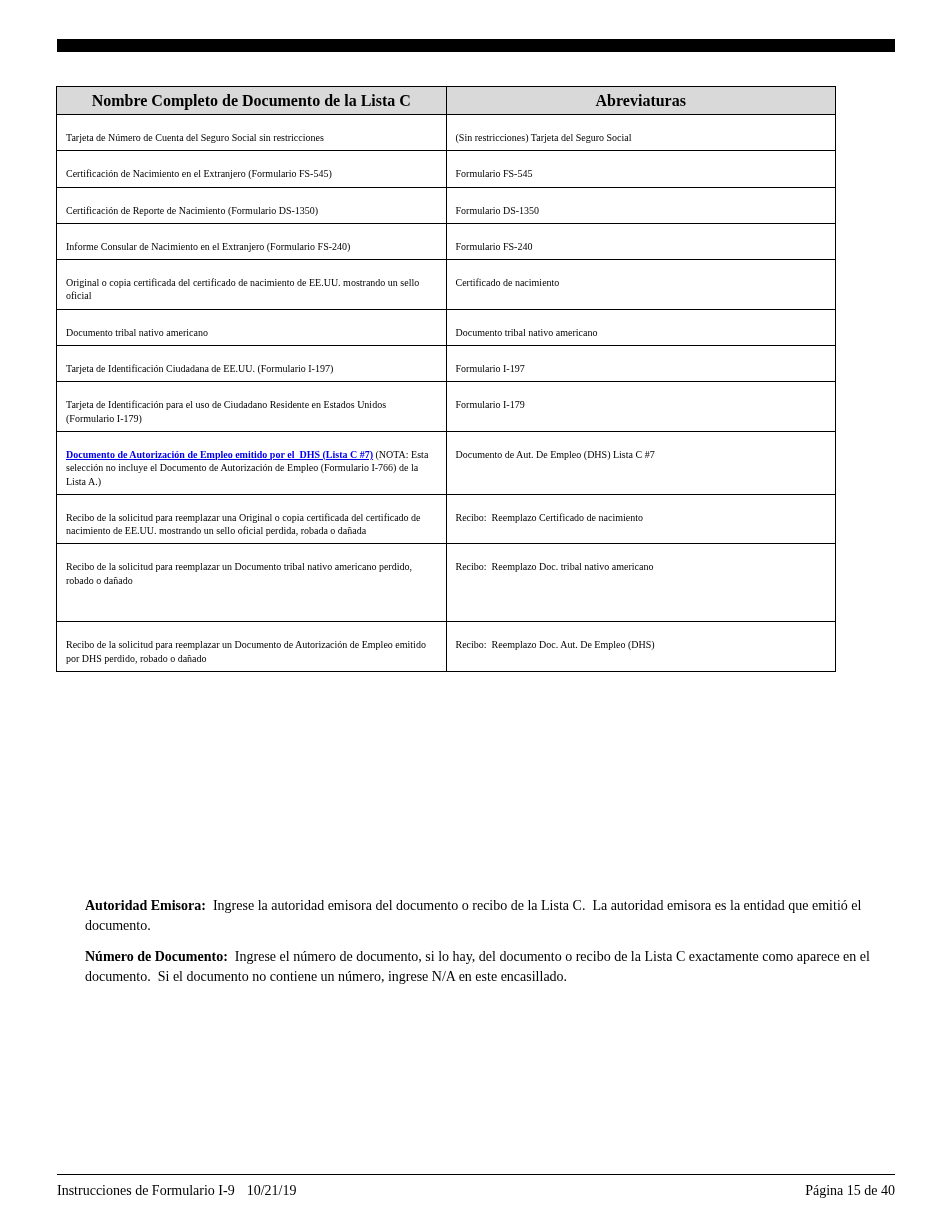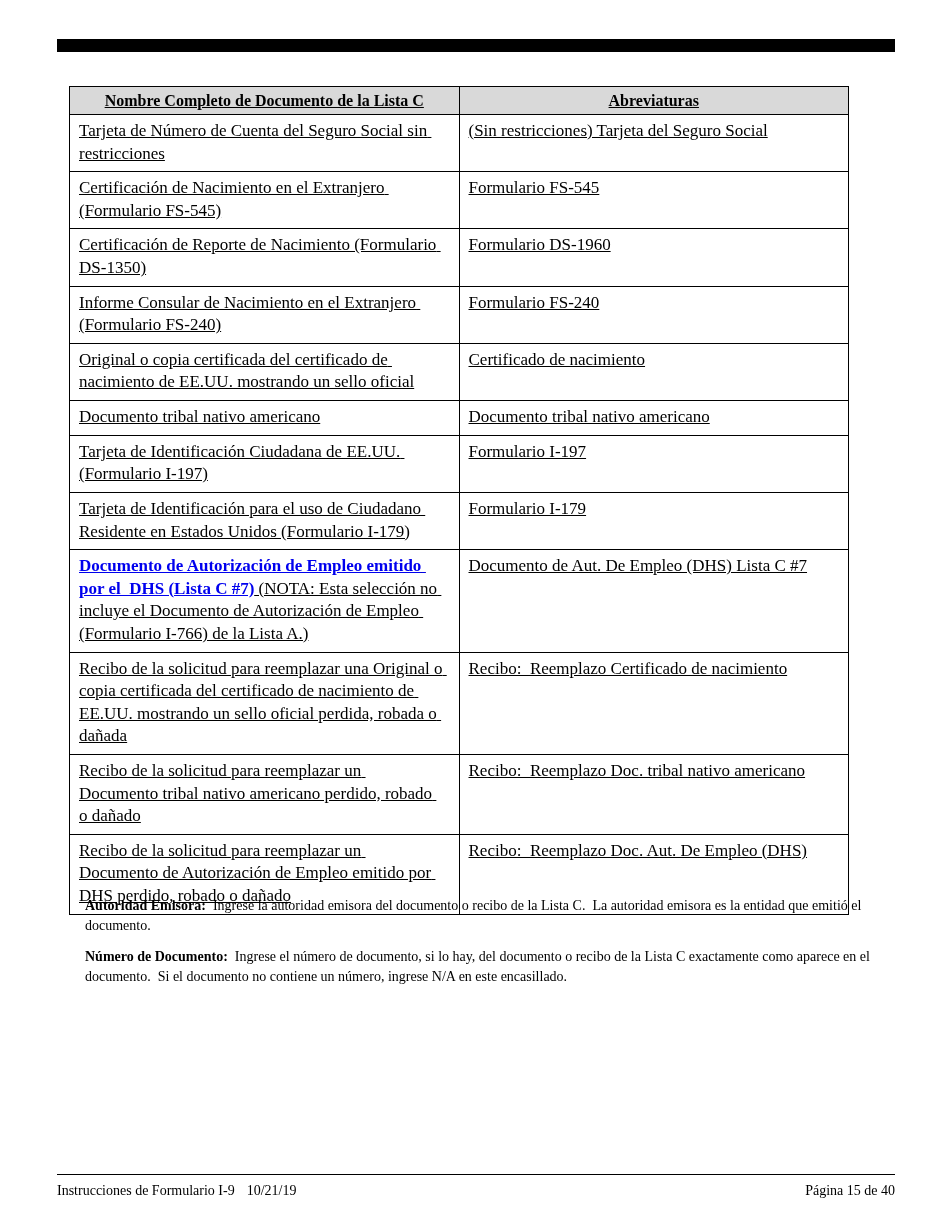--- a/index.html
+++ b/index.html
@@ -11,41 +11,40 @@
     color:#000000;
     font-family:"Liberation Serif","DejaVu Serif",serif;
     overflow:hidden;
   }
   .top-bar {
     position:absolute; left:57px; top:39px;
     width:838px; height:13px;
     background:#000000;
   }
   table.doc-table {
-    position:absolute; left:69px; top:86px;
+    position:absolute; left:56px; top:86px;
     width:780px;
     border-collapse:collapse;
     table-layout:fixed;
-    text-decoration:underline;
   }
   .doc-table th, .doc-table td {
     border:1px solid #000000;
   }
   .doc-table th {
     width:50%;
     background:#d9d9d9;
     font-size:16px; font-weight:bold;
     text-align:center; vertical-align:middle;
     height:28px; padding:3px 6px;
   }
   .doc-table td {
-    font-size:17px;
+    font-size:10px;
     line-height:1.33;
     vertical-align:top;
-    padding:5px 14px 6px 9px;
+    padding:16px 14px 6px 9px;
     white-space:pre-wrap;
   }
   .doc-table tr.tall td { height:78px; }
   a.doc-link {
     color:#0000EE;
     font-weight:bold;
     text-decoration:underline;
   }
   .notes {
     position:absolute; left:85px; top:896px;
@@ -86,21 +85,21 @@
       <tr>
         <td>Tarjeta de Número de Cuenta del Seguro Social sin restricciones</td>
         <td>(Sin restricciones) Tarjeta del Seguro Social</td>
       </tr>
       <tr>
         <td>Certificación de Nacimiento en el Extranjero (Formulario FS-545)</td>
         <td>Formulario FS-545</td>
       </tr>
       <tr>
         <td>Certificación de Reporte de Nacimiento (Formulario DS-1350)</td>
-        <td>Formulario DS-1960</td>
+        <td>Formulario DS-1350</td>
       </tr>
       <tr>
         <td>Informe Consular de Nacimiento en el Extranjero (Formulario FS-240)</td>
         <td>Formulario FS-240</td>
       </tr>
       <tr>
         <td>Original o copia certificada del certificado de nacimiento de EE.UU. mostrando un sello oficial</td>
         <td>Certificado de nacimiento</td>
       </tr>
       <tr>

